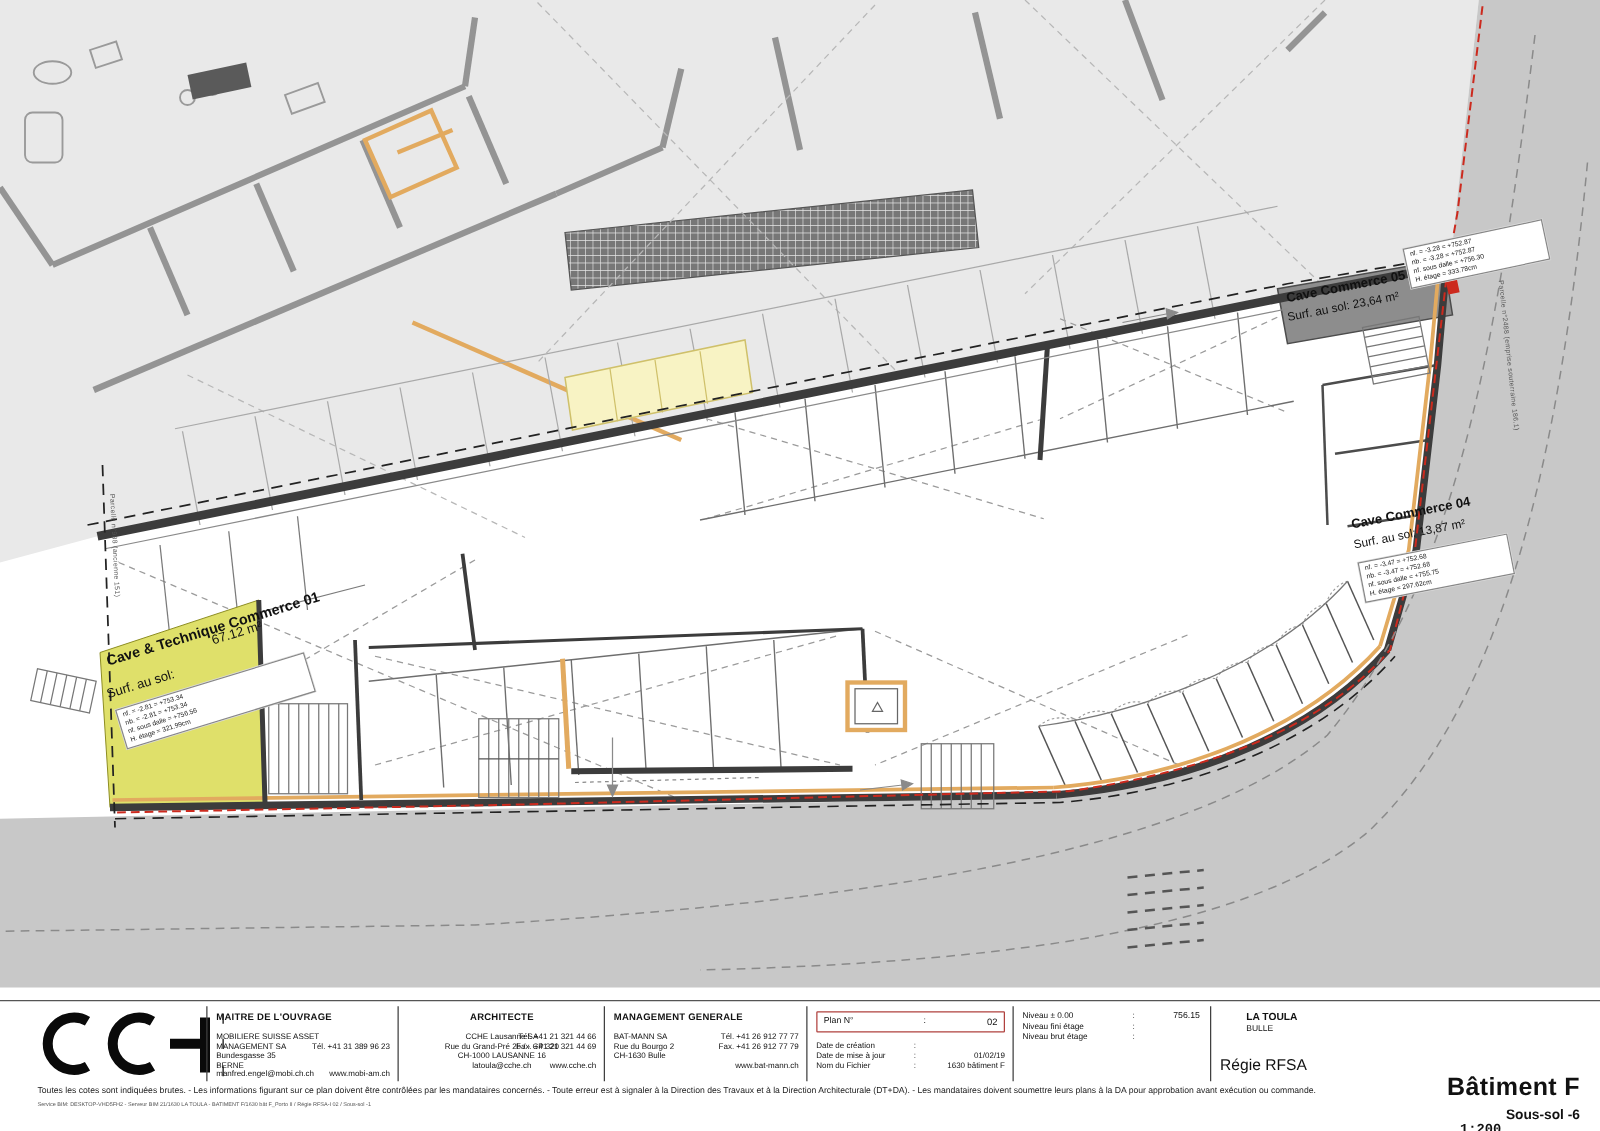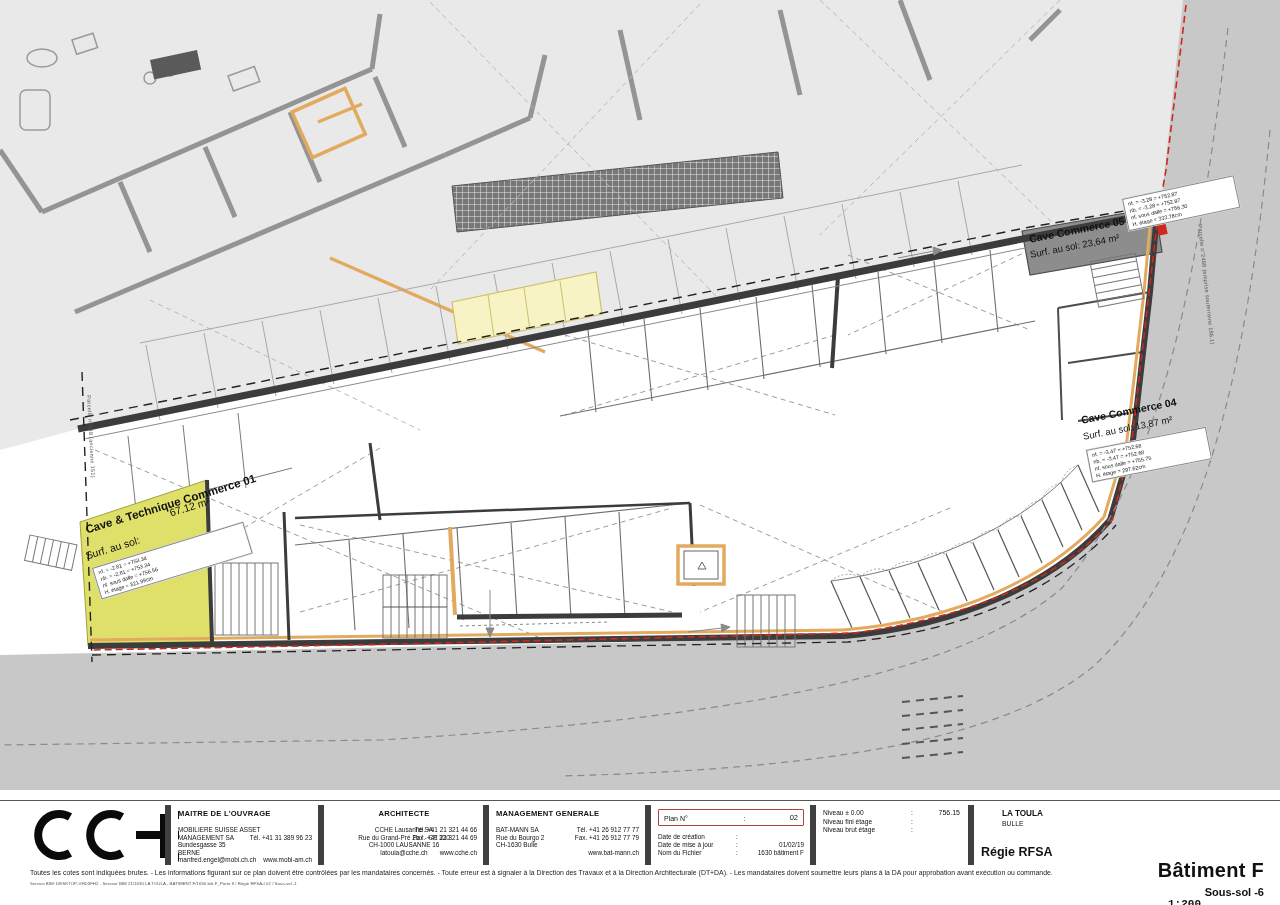--- a/index.html
+++ b/index.html
@@ -10,39 +10,39 @@
   .room-title{font-weight:bold;font-size:11.5px;color:#111;}
   .room-title.sm{font-size:10.5px;}
   .room-sub{font-size:10.5px;color:#111;}
   .room-sub.sm{font-size:9.5px;}
   .lvlbox{background:#fff;border:0.5px solid #888;padding:2px 4px 1px 4px;
           box-shadow:0 0 0 0.5px #ddd; line-height:7px;}
   .lvlbox div{font-size:5.4px;color:#222;}
   .parcel-txt{font-size:5.5px;color:#555;letter-spacing:0.3px;}
   
   #titleblock{position:absolute;left:0;top:800px;width:1280px;height:68px;border-top:1px solid #555;}
-  .tb-col{position:absolute;top:4px;height:60px;border-left:6px solid #404040;box-sizing:border-box;padding:4px 6px 0 7px;}
+  .tb-col{position:absolute;top:4px;height:60px;border-left:1px solid #404040;box-sizing:border-box;padding:4px 6px 0 7px;}
   .tb-col.first{border-left:none;margin-top:48px;}
   .tb-h{font-size:7.6px;font-weight:bold;letter-spacing:0.2px;margin-bottom:8px;}
   .tb-line{font-size:6.4px;line-height:7.6px;position:relative;}
   .tb-right{position:absolute;right:0;top:0;font-size:6.4px;}
   .tb-grid{position:relative;font-size:6.4px;line-height:7.6px;}
   .planbox{border:1.5px solid #b0413e;border-radius:1px;padding:3px 5px;display:flex;
-           font-size:7px;align-items:flex-end;margin-bottom:7px;}
+           font-size:7px;align-items:flex-start;margin-bottom:7px;}
   .planbox .pcolon{margin-left:56px;}
   .planbox .pval{margin-left:auto;font-size:7.5px;}
   .inforow{display:flex;font-size:6.4px;line-height:8px;}
   .inforow .lab{width:78px;}
   .inforow .val{margin-left:auto;text-align:right;}
   .nivrow{display:flex;font-size:6.6px;line-height:8.6px;}
   .nivrow .lab{width:88px;}
   #datum{position:absolute;right:8px;top:4px;font-size:7px;}
   .proj-name{font-size:8.2px;font-weight:bold;}
   .proj-city{font-size:6.8px;margin-top:2px;}
-  .proj-client{font-size:12.5px;font-weight:bold;position:absolute;bottom:6px;left:7px;}
+  .proj-client{font-size:12.5px;font-weight:normal;position:absolute;bottom:6px;left:7px;}
   .sheet-title{font-size:20px;font-weight:bold;text-align:right;margin-top:2px;letter-spacing:0.3px;}
   .sheet-floor{font-size:11px;font-weight:bold;text-align:right;margin-top:4px;}
   .sheet-scale{font-size:11px;font-weight:bold;text-align:center;font-family:Liberation Mono, monospace;}
   #footnote{position:absolute;left:30px;top:869px;width:1240px;font-size:6.9px;color:#222;}
   #filepath{position:absolute;left:30px;top:881px;width:1000px;font-size:4.4px;color:#555;}
 </style>
 </head>
 <body>
 
 <div id="sheet">

